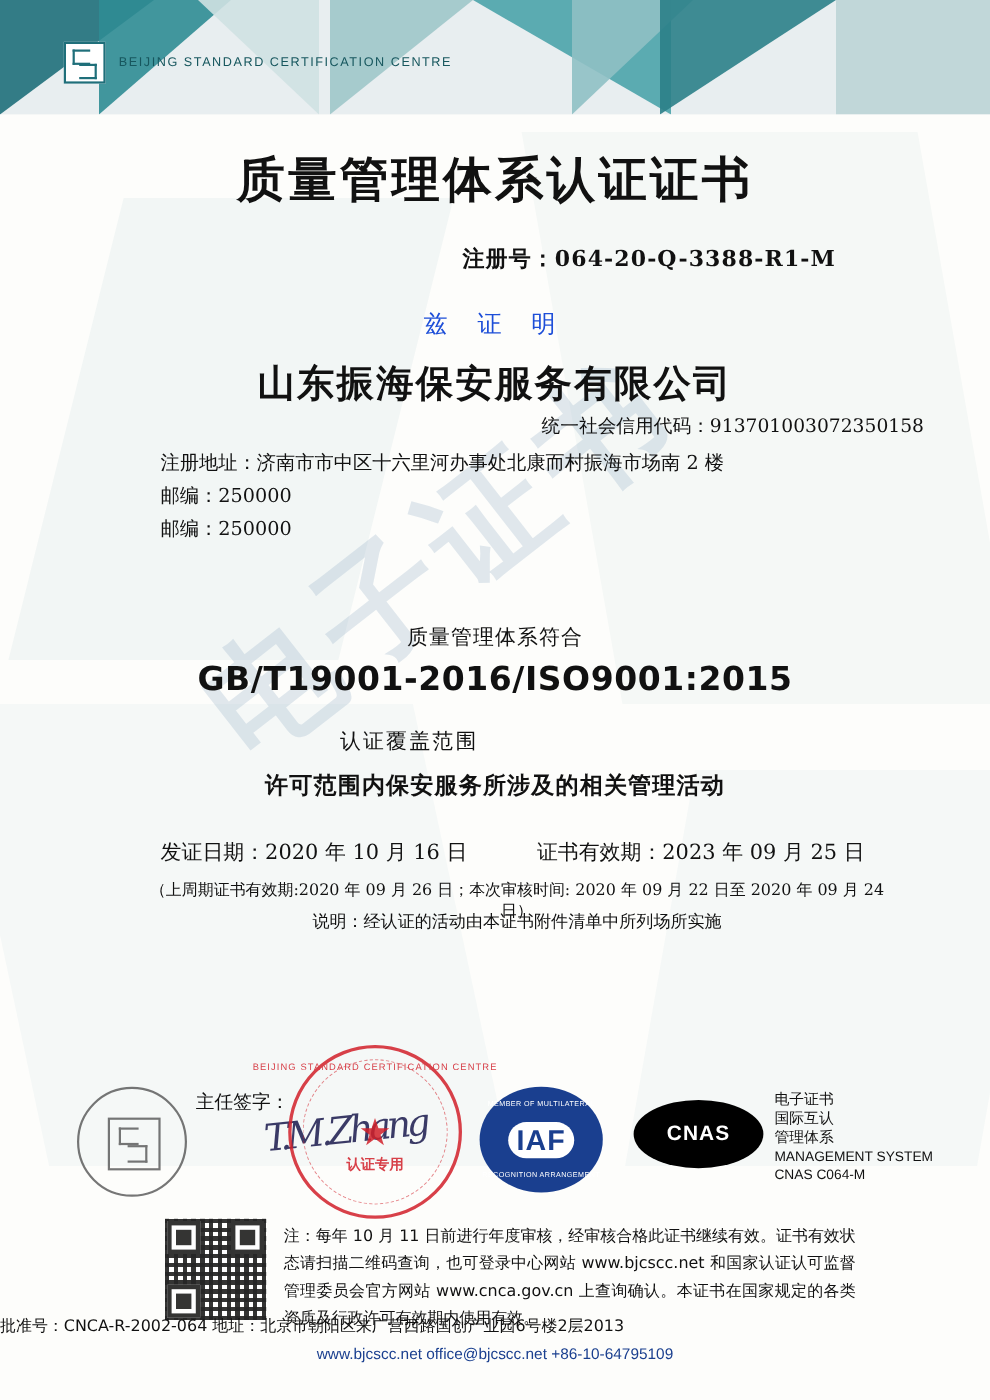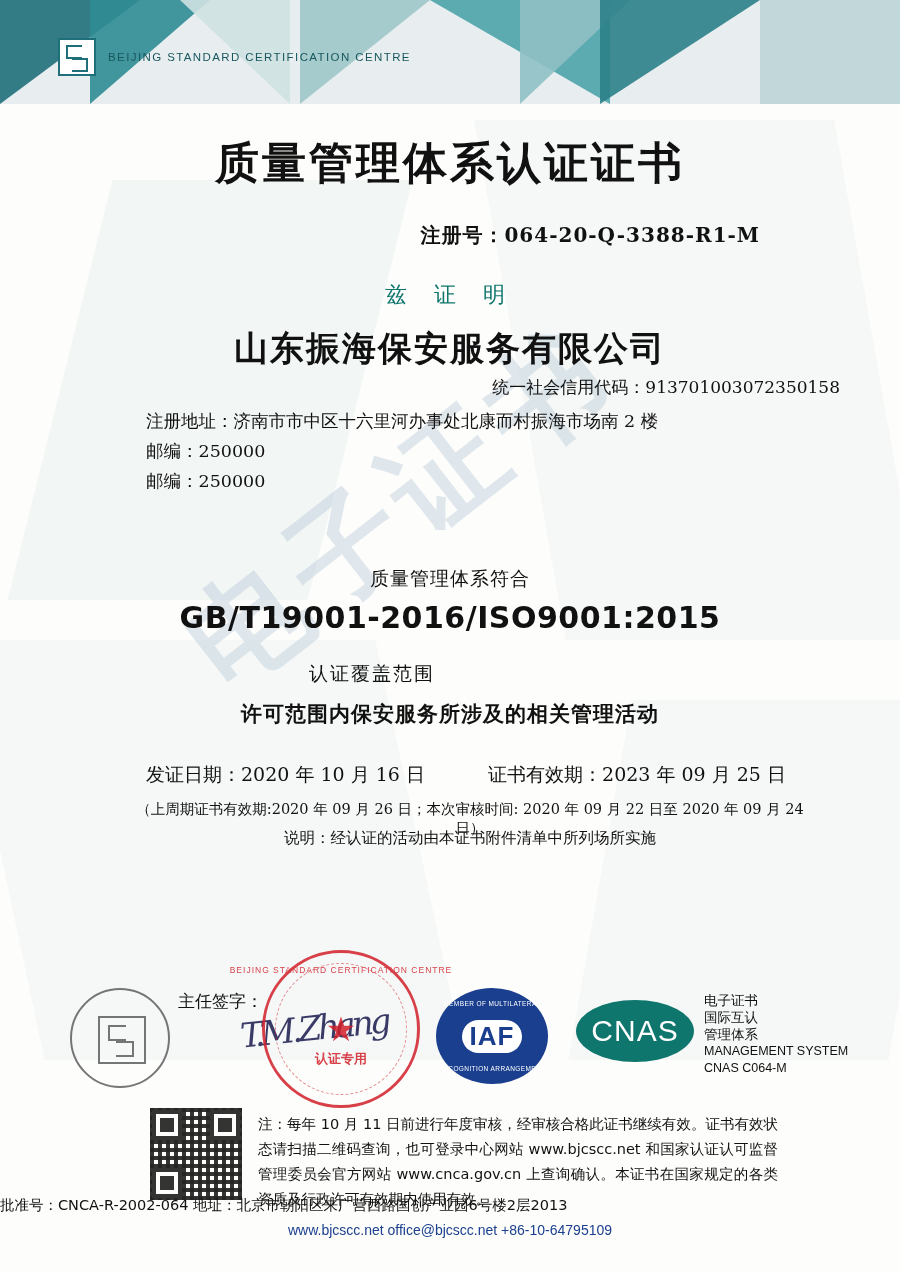--- a/index.html
+++ b/index.html
@@ -146,21 +146,21 @@
   }
 
   .hereby {
     position: absolute;
     top: 280px;
     width: 900px;
     text-align: center;
     font-family: "DejaVu Sans", sans-serif;
     font-size: 22px;
     letter-spacing: 10px;
-    color: #0f766e;
+    color: #1d4ed8;
   }
 
   .company {
     position: absolute;
     top: 326px;
     width: 900px;
     text-align: center;
     font-family: "DejaVu Sans", sans-serif;
     font-weight: bold;
     font-size: 34px;
@@ -385,28 +385,28 @@
   }
   .iaf .iaf-top { top: 12px; }
   .iaf .iaf-bot { bottom: 12px; }
 
   
   .cnas {
     position: absolute;
     top: 1000px; left: 576px;
     width: 118px; height: 62px;
     border-radius: 50%;
-    background: #0f766e;
+    background: #000000;
     color: #fff;
     display: flex;
     align-items: center;
     justify-content: center;
     font-family: "Liberation Sans", sans-serif;
-    font-weight: normal;
-    font-size: 30px;
+    font-weight: bold;
+    font-size: 19px;
     letter-spacing: 1px;
   }
   .cnas-text {
     position: absolute;
     top: 992px; left: 704px;
     font-family: "DejaVu Sans", sans-serif;
     font-size: 13.5px;
     line-height: 17px;
     color: #111;
   }

